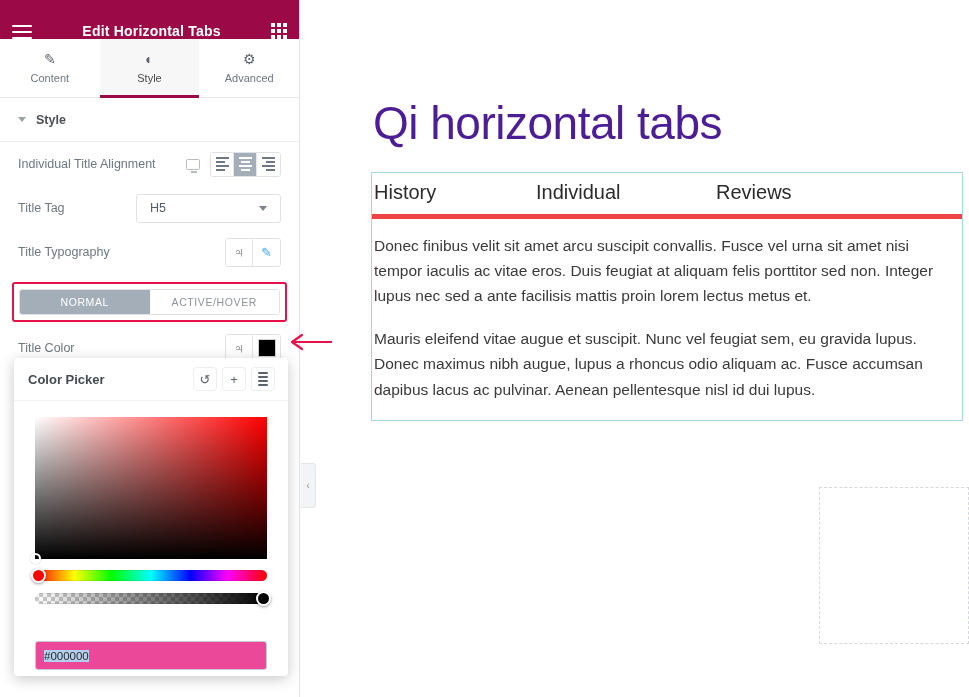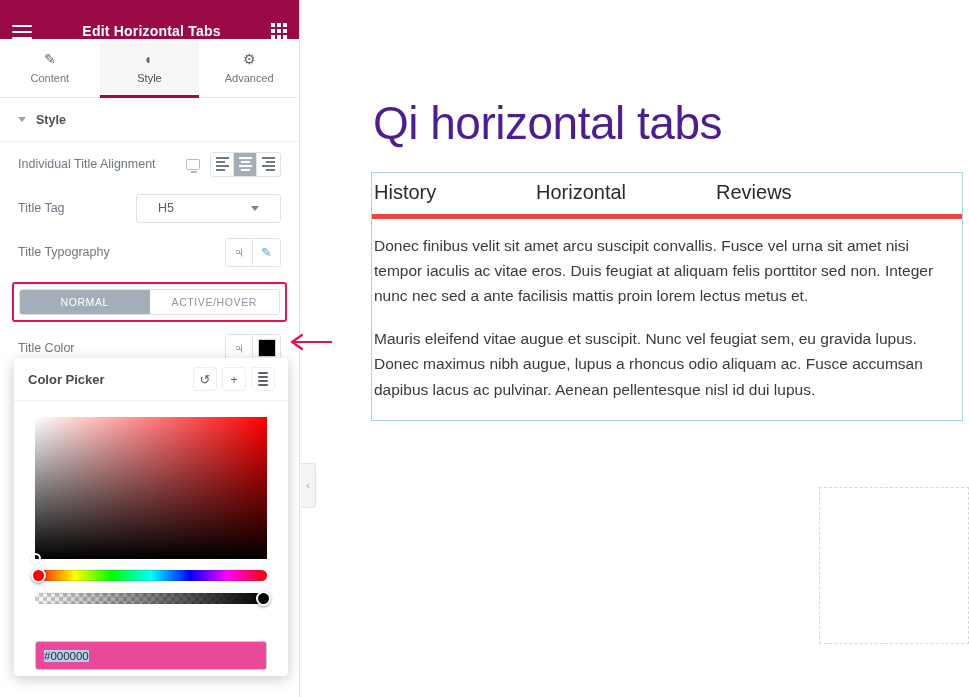--- a/index.html
+++ b/index.html
@@ -92,21 +92,21 @@
   .align-btn.sel .bars i { background:#ffffff; }
   .align-btn .bars i.sh { width:9px; }
   .align-left .bars i.sh { margin-right:auto; }
   .align-center .bars i.sh { margin:0 auto; }
   .align-right .bars i.sh { margin-left:auto; }
 
   
   .sel-box {
     width:145px; height:29px; border:1px solid #dfe2e6; border-radius:3px;
     background:#fff; display:flex;align-items:center;
-    padding:0 21px; font-size:12.5px; color:#555d63; cursor:pointer;
+    padding:0 13px; font-size:12.5px; color:#555d63; cursor:pointer;
     justify-content:space-between;
   }
   .sel-caret{width:0;height:0;border-left:4.5px solid transparent;border-right:4.5px solid transparent;border-top:5px solid #7b848c;}
 
   
   .mini-grp { display:flex; border:1px solid #dfe2e6; border-radius:3px; overflow:hidden;}
   .mini-btn { width:27px;height:27px;display:flex;align-items:center;justify-content:center;background:#fff;cursor:pointer;border-right:1px solid #e4e7ea;}
   .mini-btn:last-child{border-right:none;}
   .globe { font-size:14px; color:#606971; line-height:1; }
   .pencil { font-size:13px; color:#49a7e9; line-height:1; }
@@ -258,25 +258,25 @@
 <body>
 
 <div id="root">
 
   <div id="canvas">
     <div id="page-title">Qi horizontal tabs</div>
 
     <div id="tabs-widget">
       <div id="tabs-nav">
         <div class="tab-title t1">History</div>
-        <div class="tab-title t2">Horizontal</div>
+        <div class="tab-title t2">Individual</div>
         <div class="tab-title t3">Reviews</div>
       </div>
       <div class="tab-pane">
-        <p>Donec finibus velit sit amet arcu suscipit convallis. Fusce vel urna sit amet nisi tempor iaculis ac vitae eros. Duis feugiat at aliquam felis porttitor sed non. Integer nunc nec sed a ante facilisis mattis proin lorem lectus metus et.</p>
+        <p>Donec finibus velit sit amet arcu suscipit convallis. Fusce vel urna sit amet nisi tempor iaculis ac vitae eros. Duis feugiat at aliquam felis porttitor sed non. Integer lupus nec sed a ante facilisis mattis proin lorem lectus metus et.</p>
         <p>Mauris eleifend vitae augue et suscipit. Nunc vel feugiat sem, eu gravida lupus. Donec maximus nibh augue, lupus a rhoncus odio aliquam ac. Fusce accumsan dapibus lacus ac pulvinar. Aenean pellentesque nisl id dui lupus.</p>
       </div>
     </div>
 
     <div id="placeholder-box"></div>
   </div>
 
   <div id="panel">
 
     <div id="panel-header">

